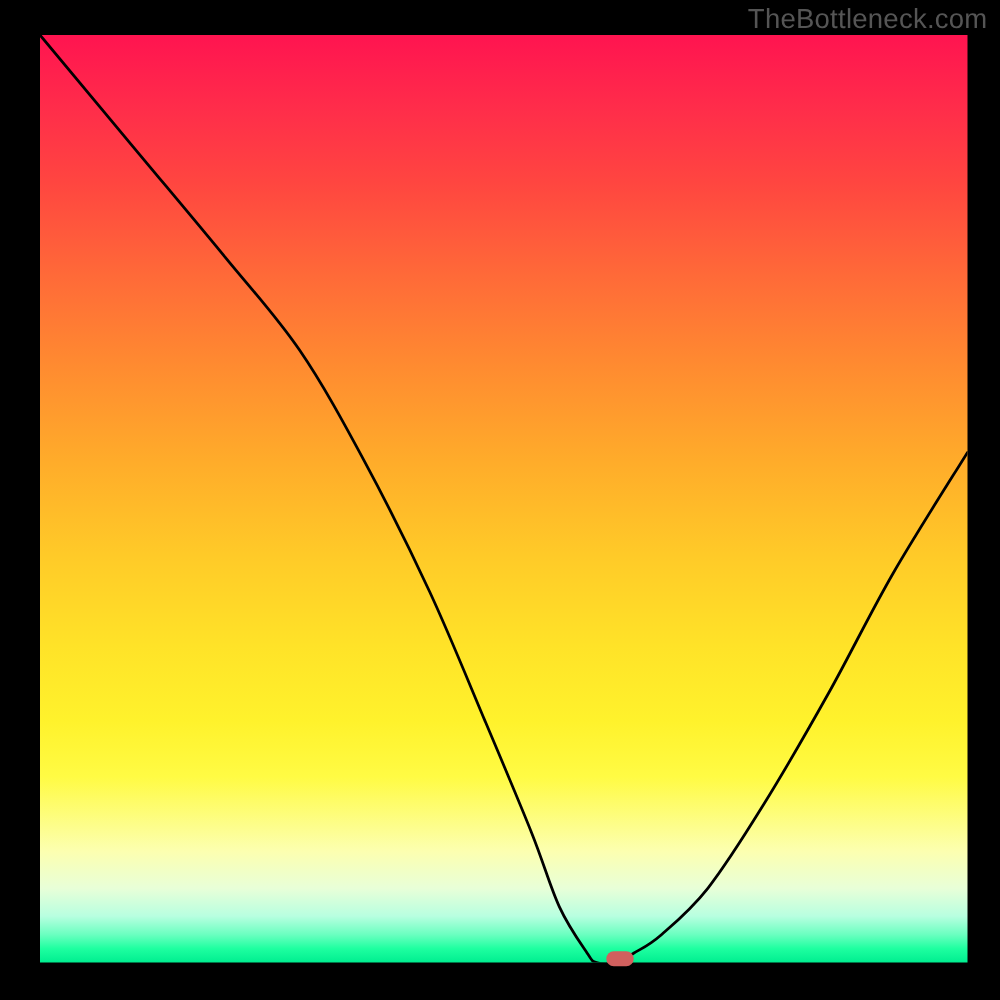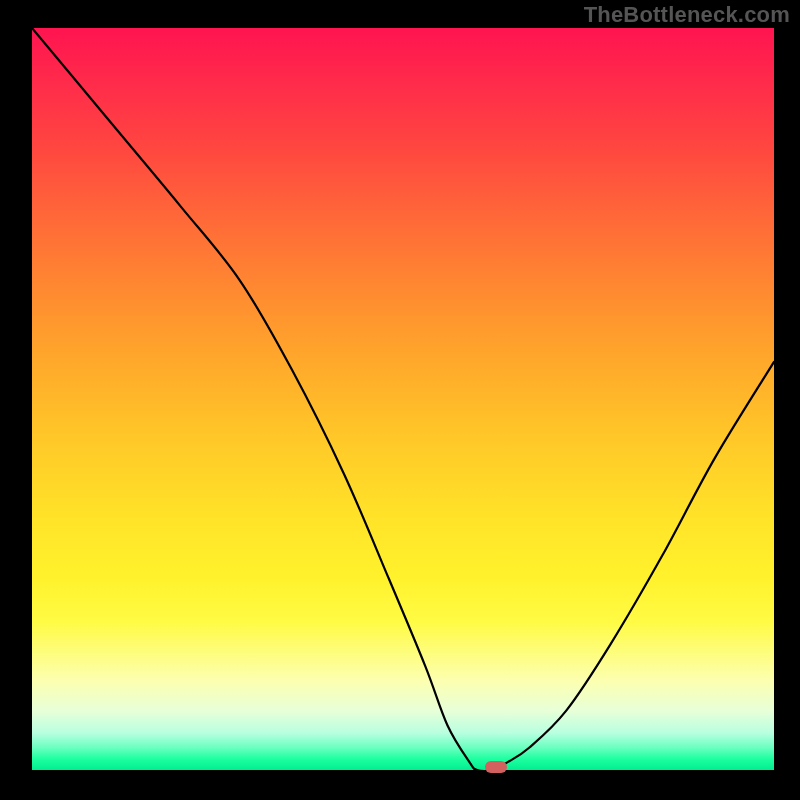--- a/index.html
+++ b/index.html
@@ -16,21 +16,21 @@
     width: 800px;
     height: 800px;
     background: #000;
   }
   .watermark {
     position: absolute;
     top: 2px;
     right: 10px;
     color: #555;
     font-size: 22px;
-    font-weight: 700;
+    font-weight: 400;
     letter-spacing: 0.2px;
     margin-left: 40px;
   }
   .plot-area {
     position: absolute;
     left: 32px;
     top: 28px;
     width: 742px;
     height: 742px;
     

